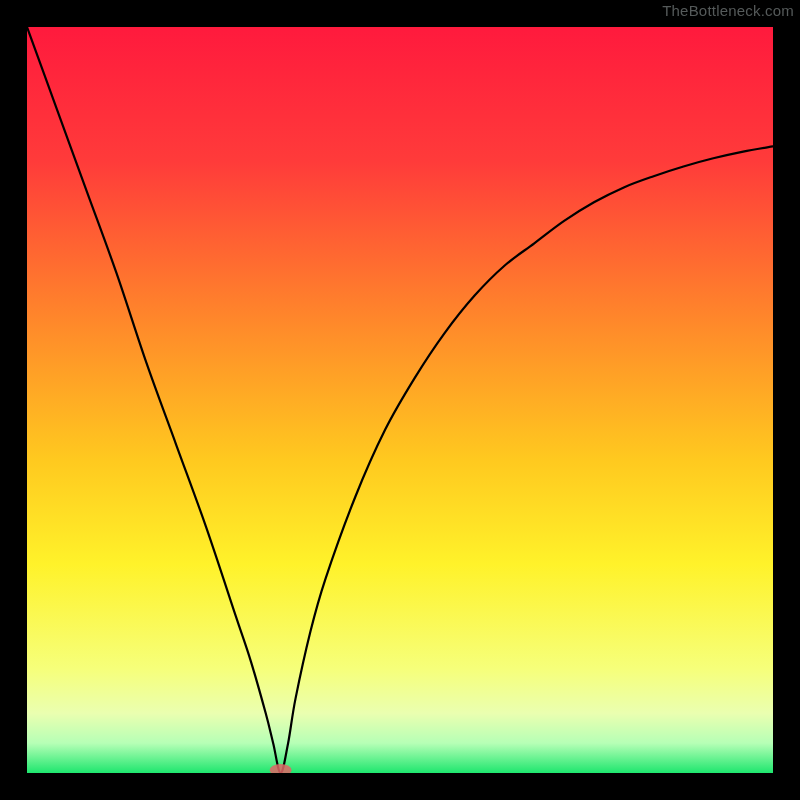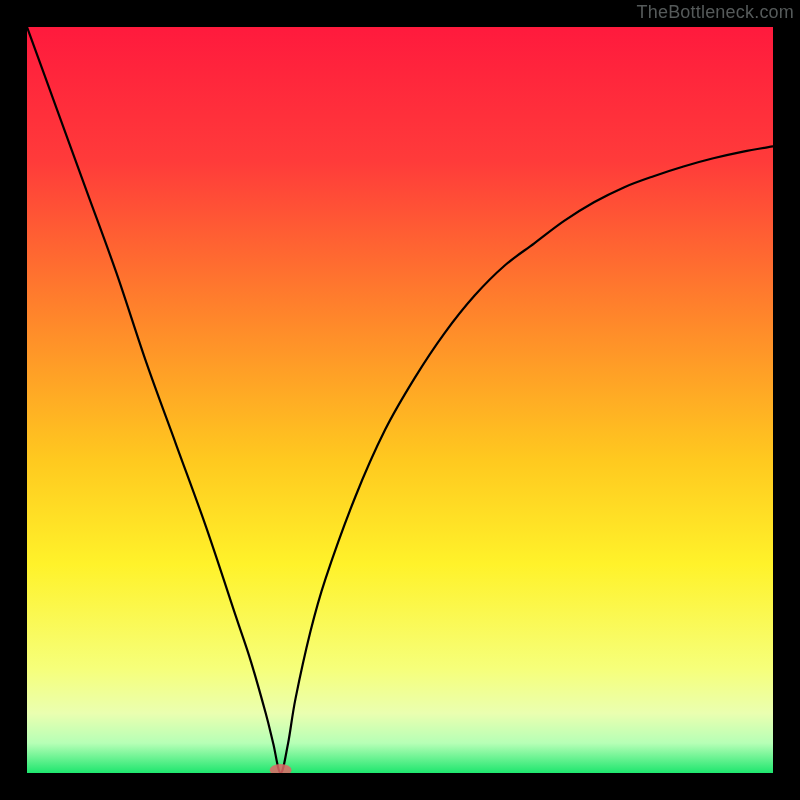--- a/index.html
+++ b/index.html
@@ -23,21 +23,21 @@
     top: 27px;
     width: 746px;
     height: 746px;
     overflow: hidden;
   }
   .watermark {
     position: absolute;
     top: 2px;
     right: 6px;
     color: #555a5a;
-    font-size: 18px;
+    font-size: 15px;
     font-weight: 500;
     letter-spacing: 0.2px;
     z-index: 20;
     user-select: none;
     pointer-events: none;
   }
 </style>
 </head>
 <body>
 

